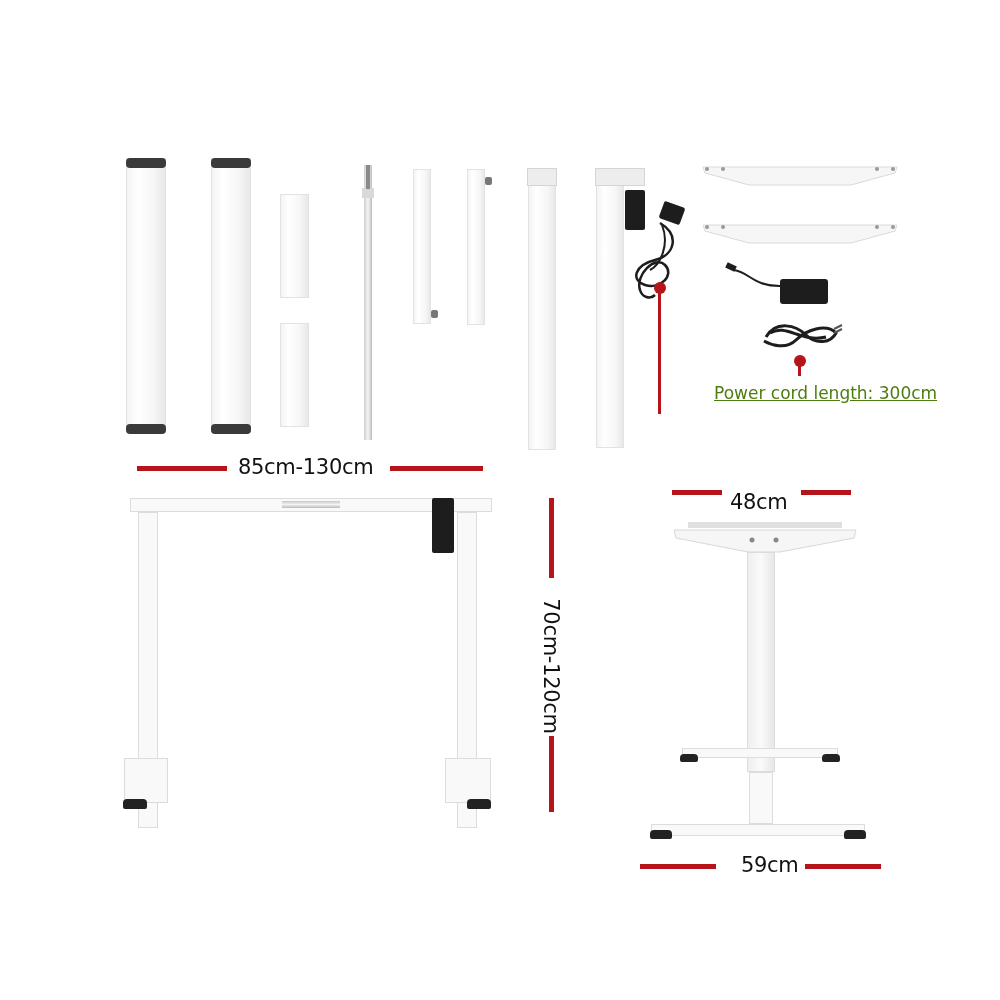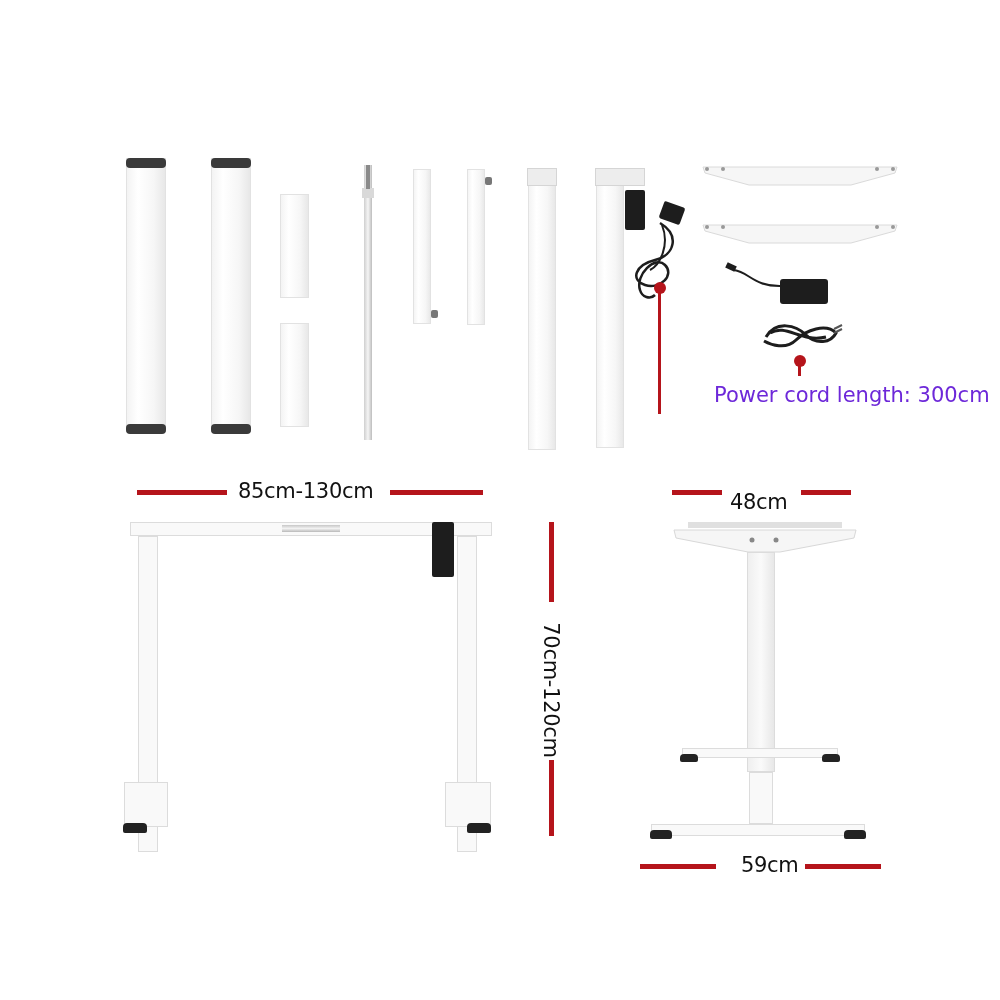--- a/index.html
+++ b/index.html
@@ -2,21 +2,21 @@
 <html><head>
   <meta charset="utf-8">
   <style>
     html, body { margin: 0; padding: 0; background: #ffffff; }
     body { width: 1000px; height: 1000px; position: relative; overflow: hidden; font-family: "DejaVu Sans", sans-serif; color: #1a1a1a; }
     .abs { position: absolute; }
     .part { position: absolute; background: linear-gradient(90deg, #f2f2f2 0%, #ffffff 30%, #f6f6f6 70%, #e6e6e6 100%); box-shadow: inset 0 0 0 1px #e2e2e2; }
     .cap { position: absolute; background: #3a3a3a; border-radius: 4px; }
     .redline { position: absolute; background: #b5141b; }
     .dim-label { position: absolute; font-size: 21px; color: #111; white-space: nowrap; letter-spacing: -0.3px; }
-    .callout { position: absolute; font-size: 21px; color: #6d28d9; white-space: nowrap; }
+    .callout { position: absolute; font-size: 17px; color: #4d7c0f; white-space: nowrap; text-decoration: underline; }
     .dot { position: absolute; width: 12px; height: 12px; border-radius: 50%; background: #b5141b; }
     .black { position: absolute; background: #1d1d1d; border-radius: 2px; }
     .frame { position: absolute; background: #f9f9f9; box-shadow: inset 0 0 0 1px #dcdcdc; }
     .foot { position: absolute; background: #222; border-radius: 4px 4px 2px 2px; }
   </style>
 </head>
 <body>
 
 <div class="abs" style="left:0;top:0;width:1000px;height:460px;">
 
@@ -80,21 +80,21 @@
   </svg>
 
   <div class="dot" style="left:654px;top:282px;"></div>
   <div class="redline" style="left:658px;top:290px;width:3px;height:124px;"></div>
   <div class="dot" style="left:794px;top:355px;"></div>
   <div class="redline" style="left:798px;top:362px;width:3px;height:14px;"></div>
 
   <div class="callout" style="left:714px;top:383px;">Power cord length: 300cm</div>
 </div>
 
-<div class="abs" style="left:0;top:460px;width:600px;height:420px;">
+<div class="abs" style="left:0;top:436px;width:600px;height:420px;">
 
   <div class="redline" style="left:137px;top:30px;width:90px;height:5px;"></div>
   <div class="dim-label" style="left:238px;top:19px;">85cm-130cm</div>
   <div class="redline" style="left:390px;top:30px;width:93px;height:5px;"></div>
 
   <div class="frame" style="left:130px;top:62px;width:362px;height:14px;"></div>
   <div class="abs" style="left:282px;top:65px;width:58px;height:7px;background:linear-gradient(180deg,#c7c7c7,#f2f2f2,#b9b9b9);"></div>
 
   <div class="frame" style="left:138px;top:76px;width:20px;height:316px;"></div>
   <div class="frame" style="left:457px;top:76px;width:20px;height:316px;"></div>

